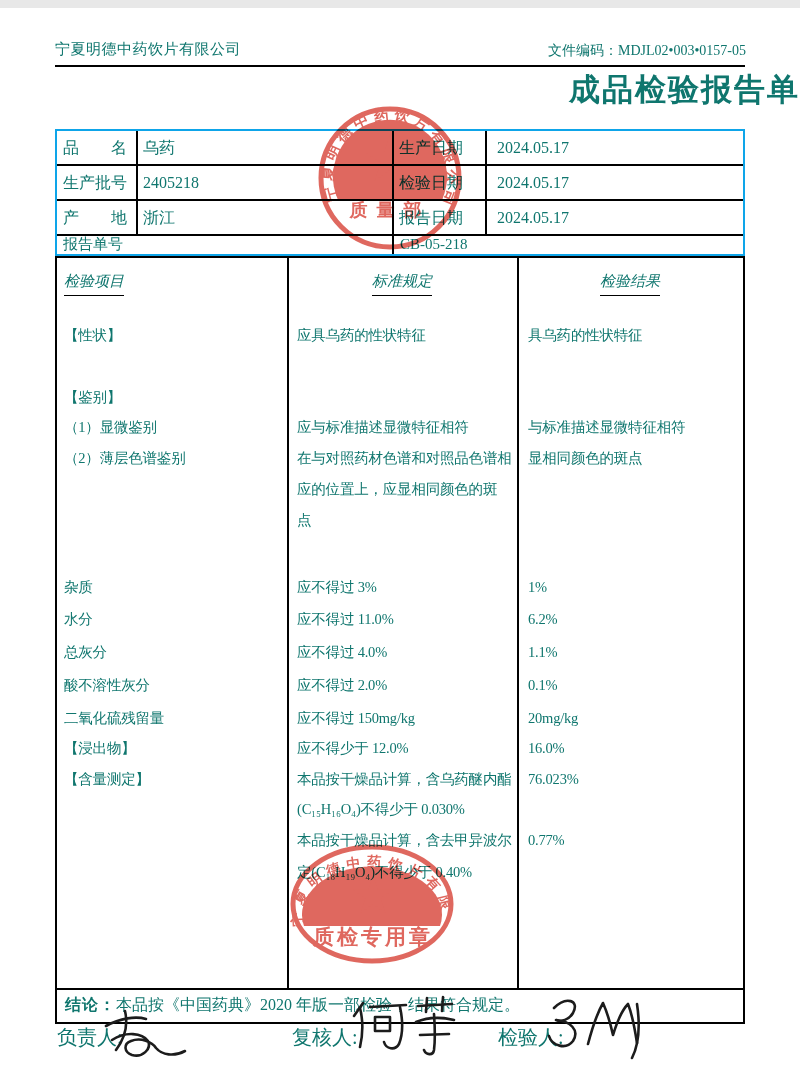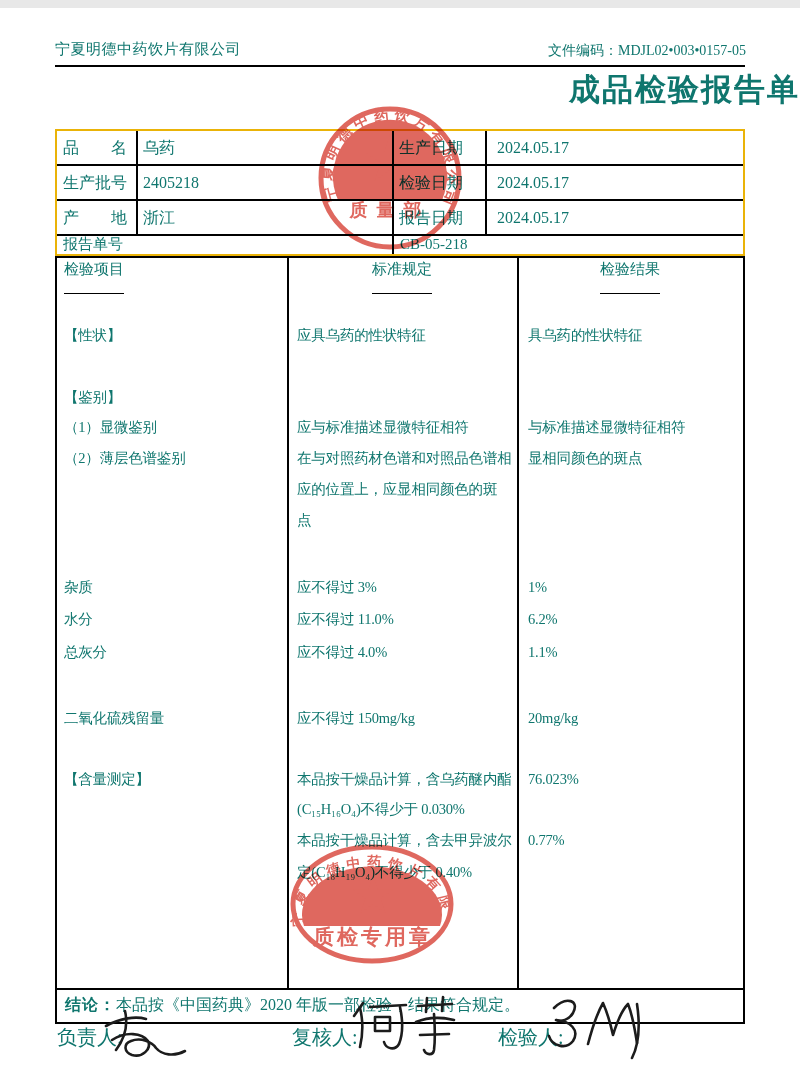--- a/index.html
+++ b/index.html
@@ -5,28 +5,28 @@
   html,body{margin:0;padding:0;background:#e8e8e8;}
   .page{position:relative;width:800px;height:1072px;background:#ffffff;margin:8px auto;
         font-family:"Liberation Serif","DejaVu Serif",serif;color:#0f766e;overflow:hidden;}
   .abs{position:absolute;line-height:1;}
   
   .company{left:55px;top:34px;font-size:15px;letter-spacing:.5px;}
   .doccode{right:54px;top:36px;font-size:14px;}
   .hrule{left:55px;top:57px;width:690px;height:2px;background:#000;}
   .title{left:0;top:66px;width:100%;text-align:right;font-size:31px;font-weight:bold;letter-spacing:2px;}
   
-  .info{left:55px;top:121px;width:690px;height:127px;border:2px solid #eab308;box-sizing:border-box;}
+  .info{left:55px;top:121px;width:690px;height:127px;border:2px solid #0ea5e9;box-sizing:border-box;}
   .info .hline{position:absolute;left:0;right:0;height:2px;background:#000;}
   .info .vline{position:absolute;width:2px;background:#000;}
   .info span{position:absolute;font-size:16px;line-height:1;white-space:nowrap;}
   
   .main{left:55px;top:248px;width:690px;height:734px;border:2px solid #000;box-sizing:border-box;}
   .main .vline{position:absolute;top:0;bottom:0;width:2px;background:#000;}
-  .thead span{position:absolute;top:4px;font-size:15px;border-bottom:1px solid #000;padding-bottom:16px;white-space:nowrap;}
+  .thead span{position:absolute;top:16px;font-size:15px;border-bottom:1px solid #000;padding-bottom:6px;white-space:nowrap;font-style:italic;}
   .tline{position:absolute;left:0;width:100%;height:18px;}
   .tline span{position:absolute;font-size:14.5px;line-height:1;letter-spacing:-0.2px;white-space:nowrap;}
   .c1{left:7px;}
   .c2{left:240px;}
   .c3{left:471px;}
   
   .concl{left:55px;top:982px;width:690px;height:34px;border:2px solid #000;border-top:none;box-sizing:border-box;
          font-size:16px;padding:7px 0 0 8px;white-space:nowrap;}
   .concl b{letter-spacing:1px;}
   .sig-label{top:1019px;font-size:20px;}
@@ -116,24 +116,34 @@
     <div class="tline" style="top:354px">
         <span class="c1">水分</span>
         <span class="c2">应不得过 11.0%</span>
         <span class="c3">6.2%</span>
       </div>
     <div class="tline" style="top:387px">
         <span class="c1">总灰分</span>
         <span class="c2">应不得过 4.0%</span>
         <span class="c3">1.1%</span>
       </div>
+    <div class="tline" style="top:420px">
+        <span class="c1">酸不溶性灰分</span>
+        <span class="c2">应不得过 2.0%</span>
+        <span class="c3">0.1%</span>
+      </div>
     <div class="tline" style="top:453px">
         <span class="c1">二氧化硫残留量</span>
         <span class="c2">应不得过 150mg/kg</span>
         <span class="c3">20mg/kg</span>
+      </div>
+    <div class="tline" style="top:483px">
+        <span class="c1">【浸出物】</span>
+        <span class="c2">应不得少于 12.0%</span>
+        <span class="c3">16.0%</span>
       </div>
     <div class="tline" style="top:514px">
         <span class="c1">【含量测定】</span>
         <span class="c2">本品按干燥品计算，含乌药醚内酯</span>
         <span class="c3">76.023%</span>
       </div>
     <div class="tline" style="top:544px">
         <span class="c2">(C₁₅H₁₆O₄)不得少于 0.030%</span>
       </div>
     <div class="tline" style="top:575px">

